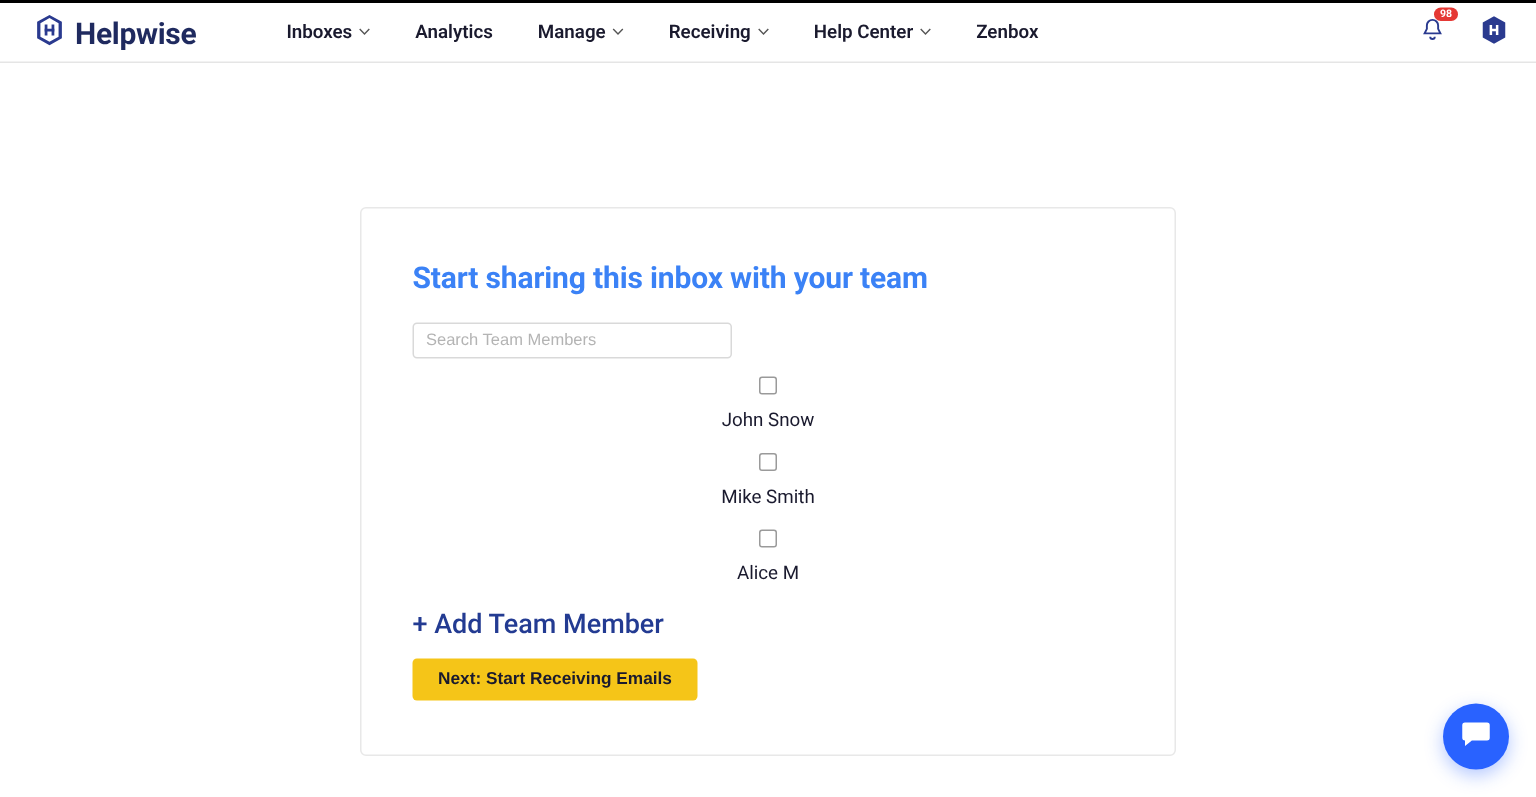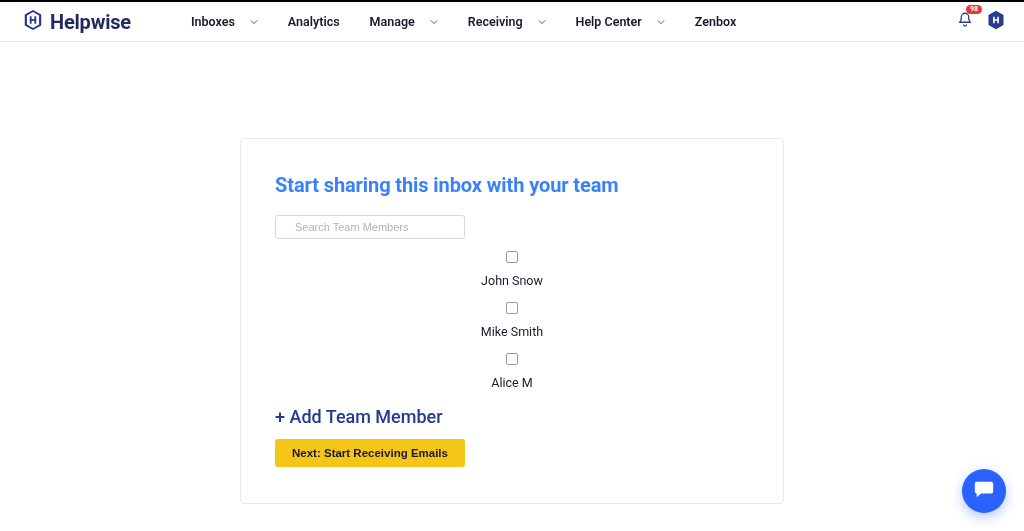--- a/index.html
+++ b/index.html
@@ -5,38 +5,38 @@
     * { margin: 0; padding: 0; box-sizing: border-box; }
     body { font-family: -apple-system, BlinkMacSystemFont, "Segoe UI", Roboto, Helvetica, Arial, sans-serif; background: #fff; color: #1a1a2e; width: 1024px; height: 531px; overflow: hidden; position: relative; }
 
     
     .topbar { height: 42px; border-top: 2px solid #000; border-bottom: 1px solid #e5e5e5; display: flex; align-items: center; padding: 0 18px 0 22px; }
     .logo { display: flex; align-items: center; gap: 6px; margin-right: 60px; }
     .logo-mark { width: 22px; height: 22px; }
     .logo-text { font-size: 20px; font-weight: 700; color: #1f2a5f; letter-spacing: -0.2px; }
 
     .nav { display: flex; align-items: center; gap: 30px; }
-    .nav-item { font-size: 12.5px; font-weight: 600; color: #1a1a2e; display: flex; align-items: flex-start; gap: 15px; cursor: pointer; white-space: nowrap; }
+    .nav-item { font-size: 12.5px; font-weight: 600; color: #1a1a2e; display: flex; align-items: flex-start; gap: 4px; cursor: pointer; white-space: nowrap; }
     .chev { width: 8px; height: 8px; display: inline-block; }
 
-    .topbar-right { margin-left: auto; display: flex; align-items: center; gap: 12px; }
+    .topbar-right { margin-left: auto; display: flex; align-items: center; gap: 22px; }
     .bell-wrap { position: relative; cursor: pointer; }
     .bell { width: 18px; height: 18px; }
     .badge { position: absolute; top: -6px; right: -8px; background: #e53935; color: #fff; font-size: 7px; font-weight: 700; border-radius: 8px; padding: 1px 4px; line-height: 1; }
     .brand-mark { width: 20px; height: 20px; cursor: pointer; }
 
     
     .stage { display: flex; justify-content: center; padding-top: 96px; }
     .card { width: 544px; background: #fff; border: 1px solid #e8e8e8; border-radius: 4px; padding: 34px 34px 36px 34px; box-shadow: 0 0 0 rgba(0,0,0,0); }
     .card-title { font-size: 20px; font-weight: 700; color: #3b82f6; margin-bottom: 18px; letter-spacing: -0.1px; }
     .card-body { display: flex; gap: 22px; }
     .card-desc { width: 278px; font-size: 12.5px; line-height: 1.55; color: #454558; }
 
     .right-col { flex: 1; display: flex; flex-direction: column; }
-    .search-field { width: 190px; height: 24px; border: 1px solid #d9d9d9; border-radius: 3px; font-size: 11px; padding: 0 19px; color: #555; outline: none; margin-bottom: 12px; }
+    .search-field { width: 213px; height: 24px; border: 1px solid #d9d9d9; border-radius: 3px; font-size: 11px; padding: 0 8px; color: #555; outline: none; margin-bottom: 12px; }
     .search-field::placeholder { color: #b4b4b4; }
 
     .member-row { display: flex; align-items: center; gap: 10px; margin-bottom: 14px; font-size: 12.5px; color: #1a1a2e; flex-direction: column; }
     .cb { width: 12px; height: 12px; border: 1.3px solid #9a9a9a; border-radius: 2px; background: #fff; cursor: pointer; flex-shrink: 0; }
 
     .add-link { font-size: 18px; color: #233b92; font-weight: 500; cursor: pointer; margin-top: 2px; margin-bottom: 12px; }
 
     .next-btn { width: 190px; height: 28px; background: #f5c518; color: #1a1a2e; font-size: 11.5px; font-weight: 700; border: none; border-radius: 3px; cursor: pointer; display: flex; align-items: center; justify-content: center; }
 
     

